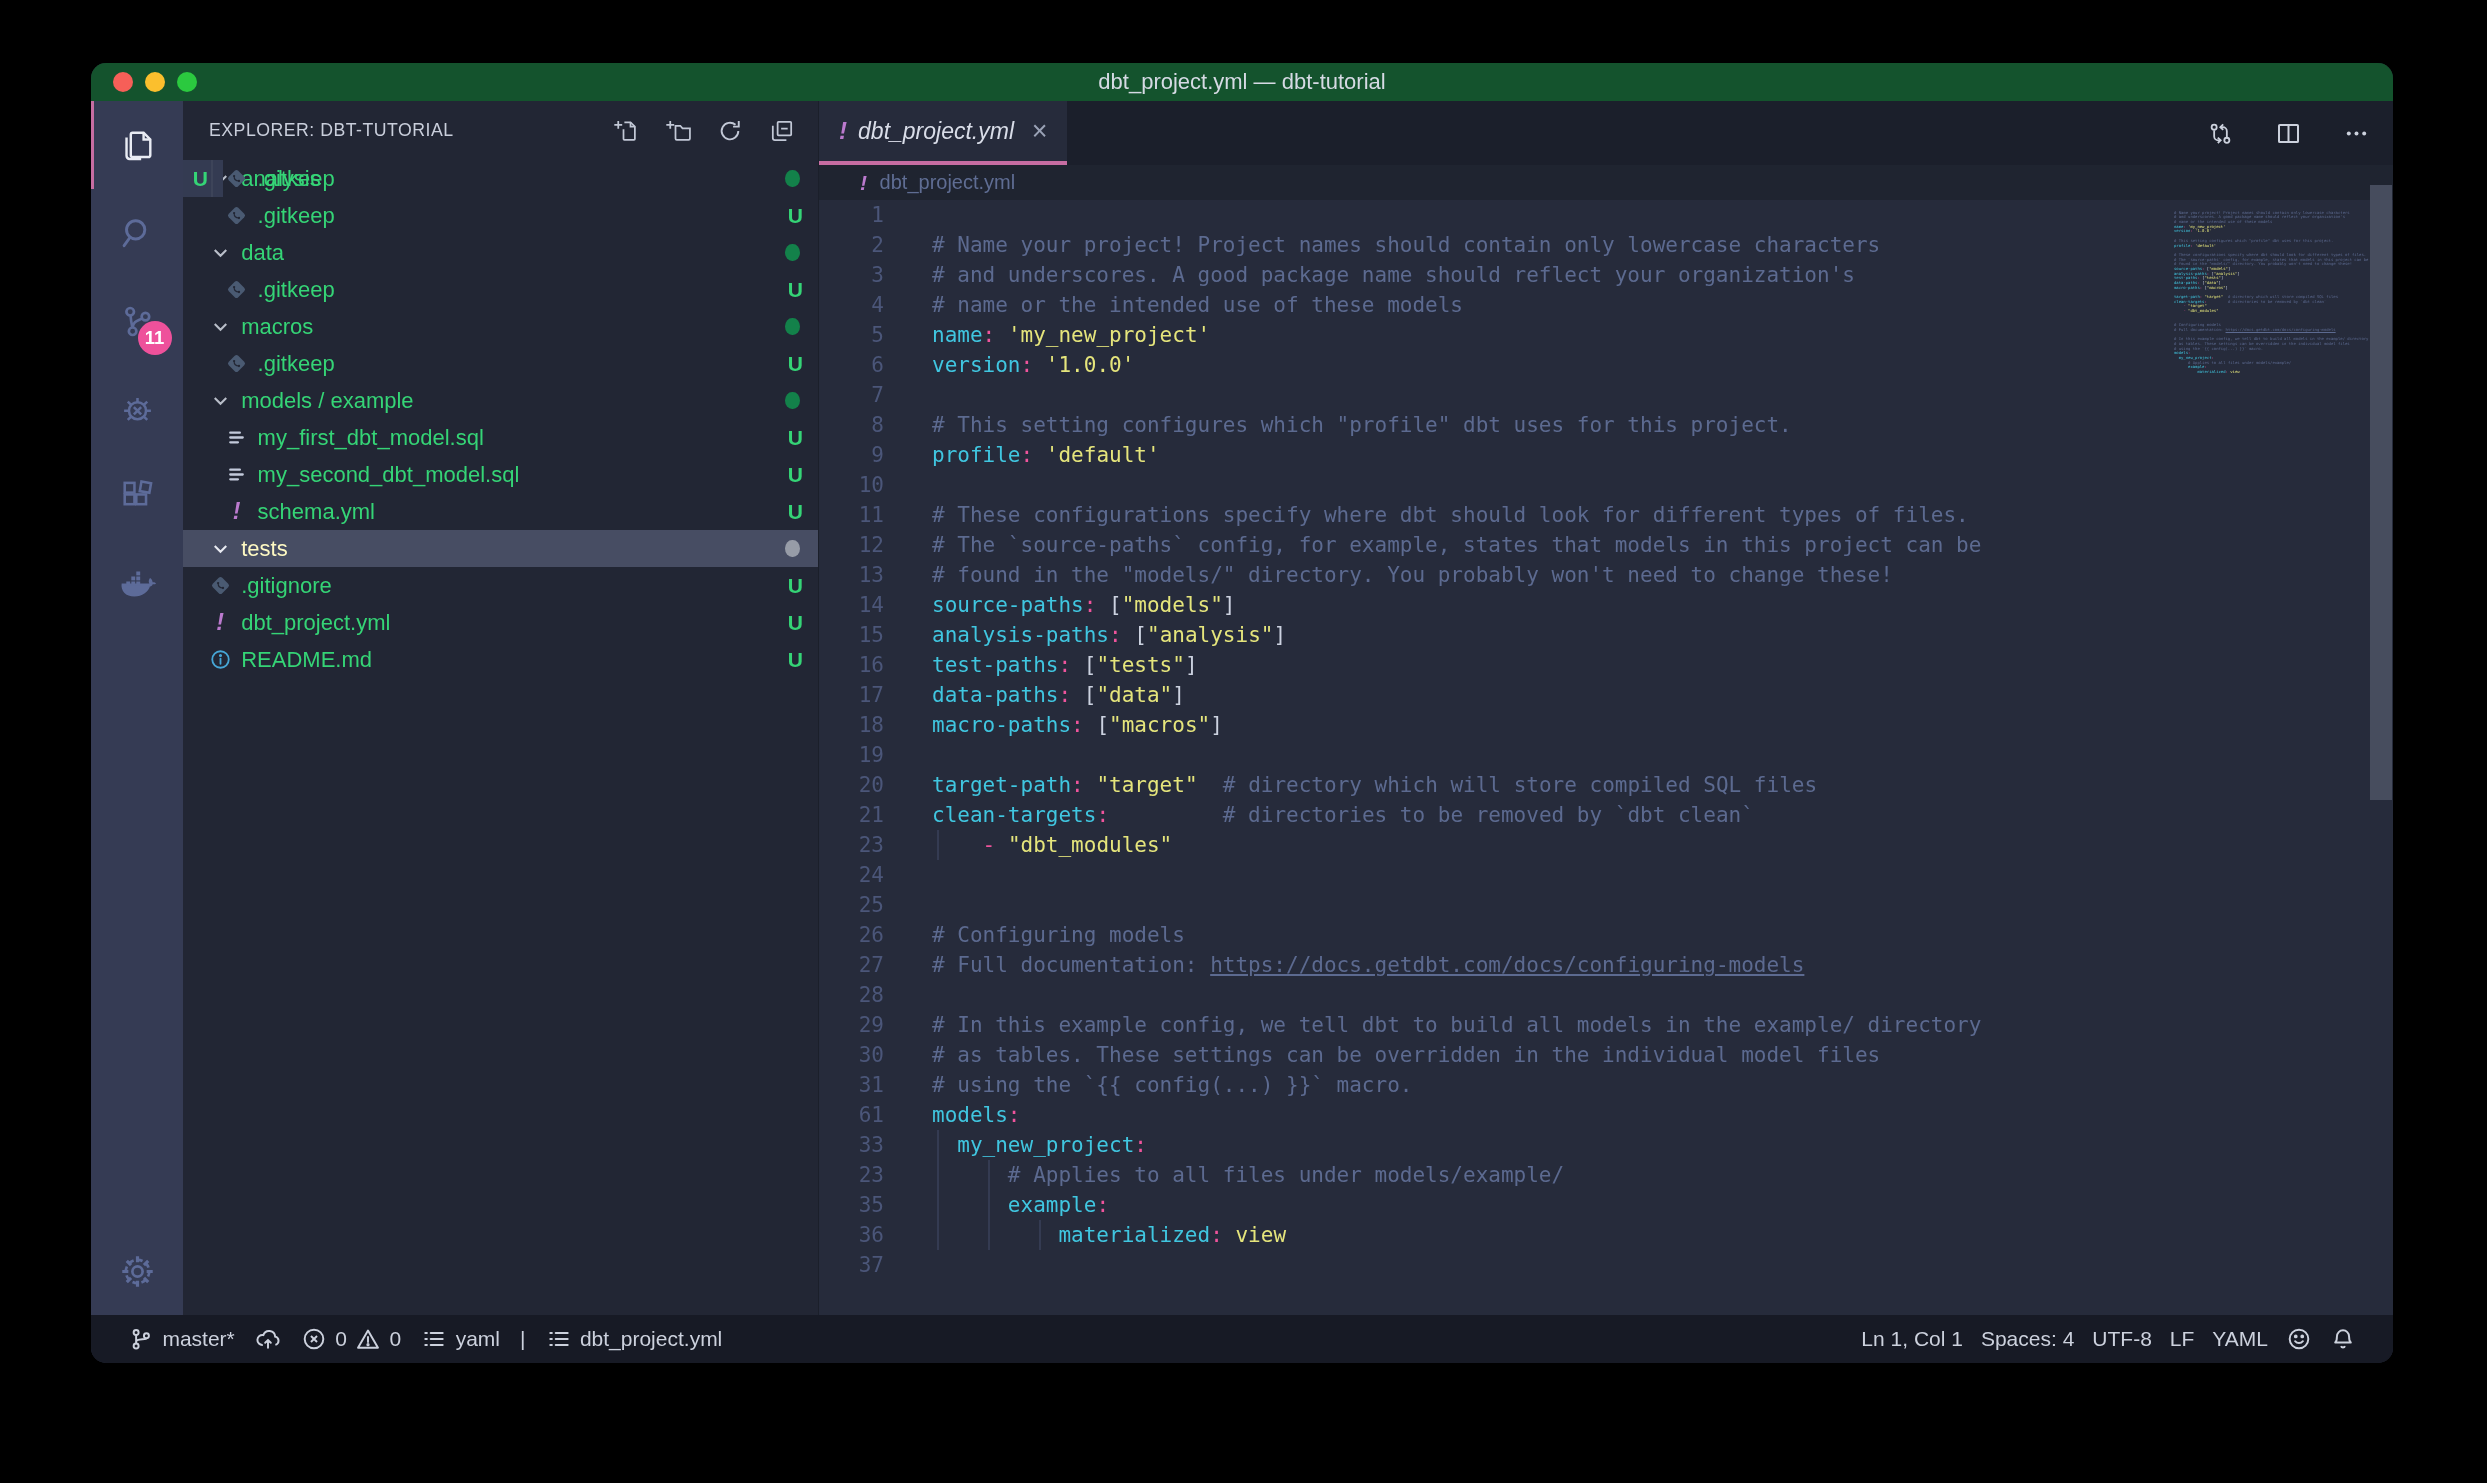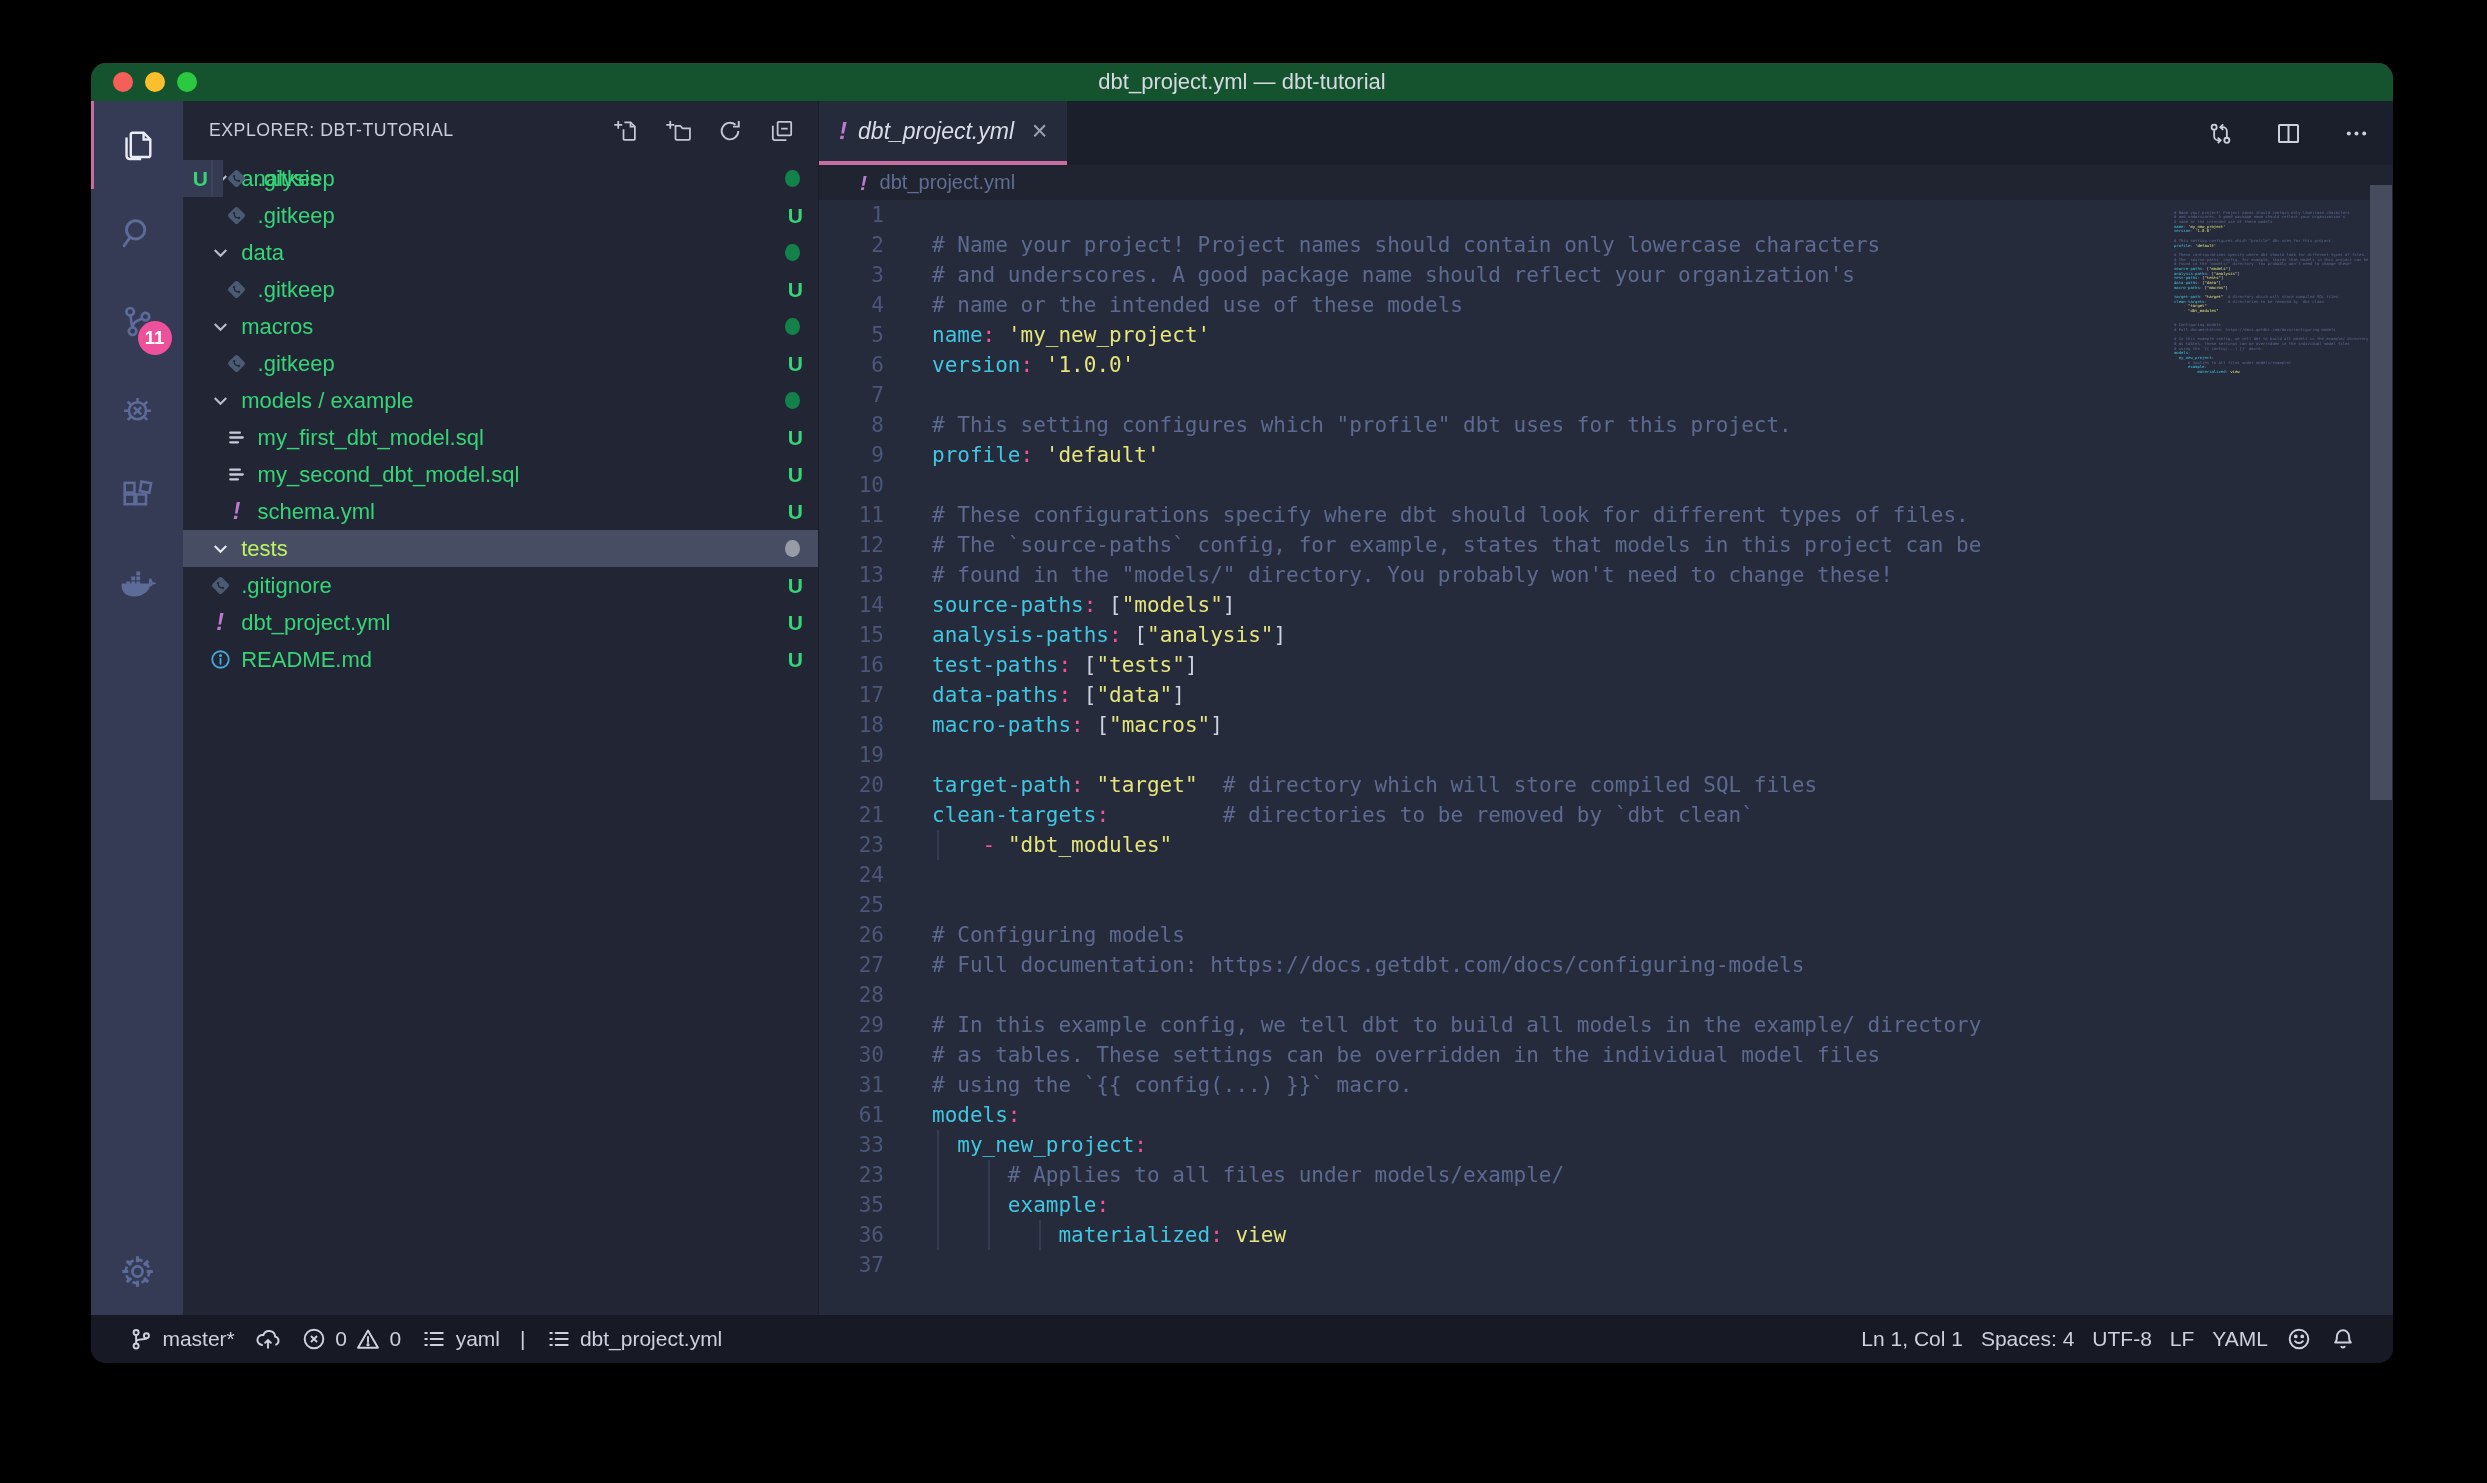--- a/index.html
+++ b/index.html
@@ -35,21 +35,21 @@
   .sidebar{width:636px;background:#222634;flex:none;display:flex;flex-direction:column;border-right:0.8px solid #1b1f2a}
   .sb-header{height:59px;display:flex;align-items:center;padding:0 22px 0 26px;color:#c9cedb;font-size:17.7px;letter-spacing:0.5px;flex:none}
   .sb-title{flex:1;white-space:nowrap}
   .sb-actions{display:flex;gap:23.6px;color:#c2c8d6}
   .sb-action{cursor:pointer;display:flex}
   .sb-action svg{width:28px;height:28px}
   .tree{flex:1;position:relative;overflow:hidden}
   .tree-row{height:37px;display:flex;align-items:center;position:relative;font-size:22px;color:var(--green);cursor:pointer;white-space:nowrap}
   .tree-row.folder,.tree-row.rootfile{padding-left:23.6px}
   .tree-row.child{padding-left:40px}
-  .tree-row.selected{background:var(--sel);color:#bef264}
+  .tree-row.selected{background:var(--sel);color:#fef9c3}
   .tree-row.guide::before{content:"";position:absolute;left:28px;top:0;bottom:0;width:1.7px;background:#3d4459}
   .tr-icon{width:27px;display:flex;justify-content:center;align-items:center;margin-right:7.6px;flex:none}
   .tr-icon svg{width:23px;height:23px}
   .tr-chev{color:#b9bec9}
   .selected .tr-chev{color:#e8eaf1}
   .kind-git{color:#4a5a72}
   .kind-sql{color:#c3cadb}
   .kind-info{color:var(--info-blue)}
   .tr-badge{position:absolute;right:15px;font-size:21px;font-weight:600;color:var(--green)}
   .tr-dot{position:absolute;right:18.5px;width:14.3px;height:17px;border-radius:50%;background:#13814a}
@@ -75,21 +75,21 @@
   .line{display:flex;height:30px;white-space:pre}
   .ln{width:65px;text-align:right;color:#4b5679;flex:none}
   .code{padding-left:48px;position:relative;flex:1}
   .guide{position:absolute;top:0;bottom:0;width:1.7px;background:#343b52}
   .tok-cm{color:var(--comment)}
   .tok-k{color:var(--cyan)}
   .tok-p{color:var(--pink)}
   .tok-s{color:var(--yellow)}
   .tok-w{color:#ccd2e0}
   .tok-d{color:#8892ad}
-  .tok-lk{color:var(--comment);}
+  .tok-lk{color:var(--comment);text-decoration:underline}
 
   .minimap{position:absolute;top:105px;left:1355px;width:196px;font-family:"DejaVu Sans Mono",monospace;
     font-size:3.9px;line-height:4.7px;white-space:pre;overflow:hidden;cursor:pointer}
   .mm-line{height:4.7px}
   .scrollbar-thumb{position:absolute;left:1551px;top:84px;width:22px;height:615px;background:#4a5062;opacity:.92;cursor:pointer}
 
   
   .statusbar{height:48px;background:#171a25;display:flex;align-items:center;justify-content:space-between;
     padding:0 37px;color:#ccd1dd;font-size:21px;flex:none}
   .sb-left{display:flex;gap:20px;align-items:center}

